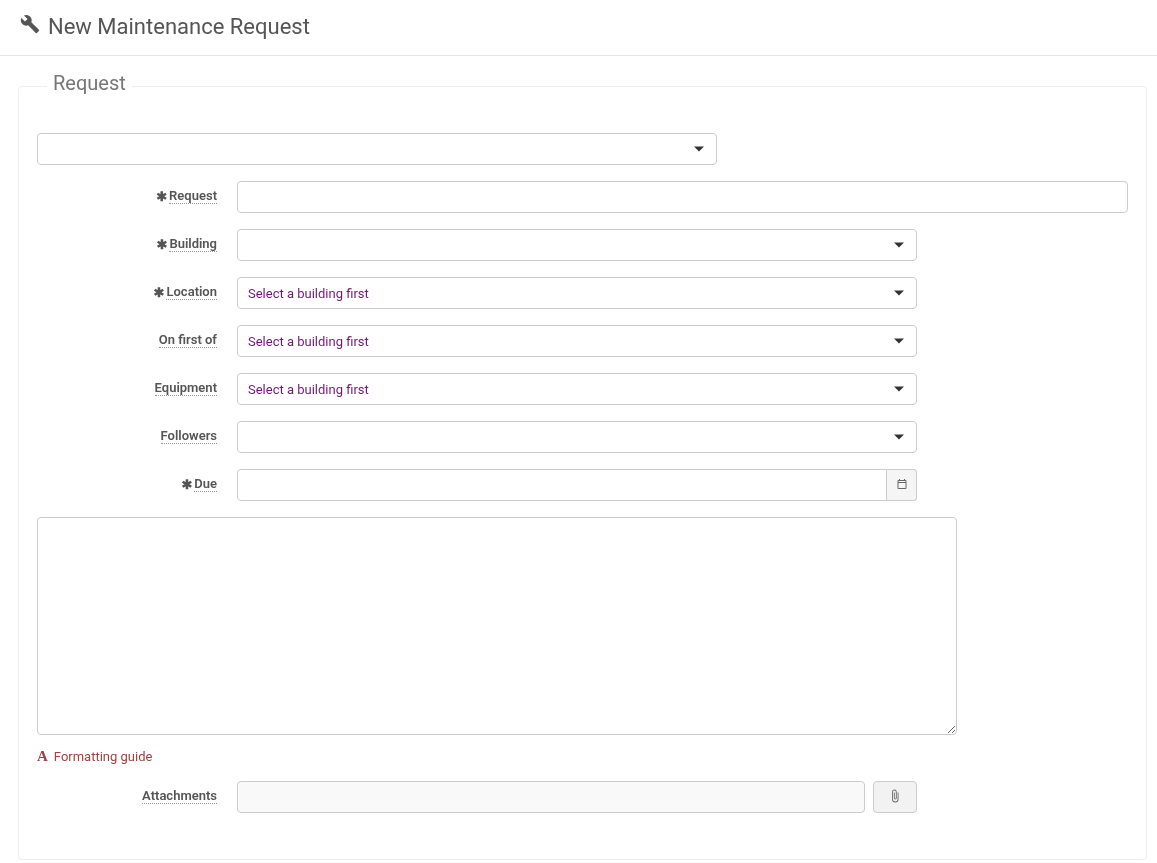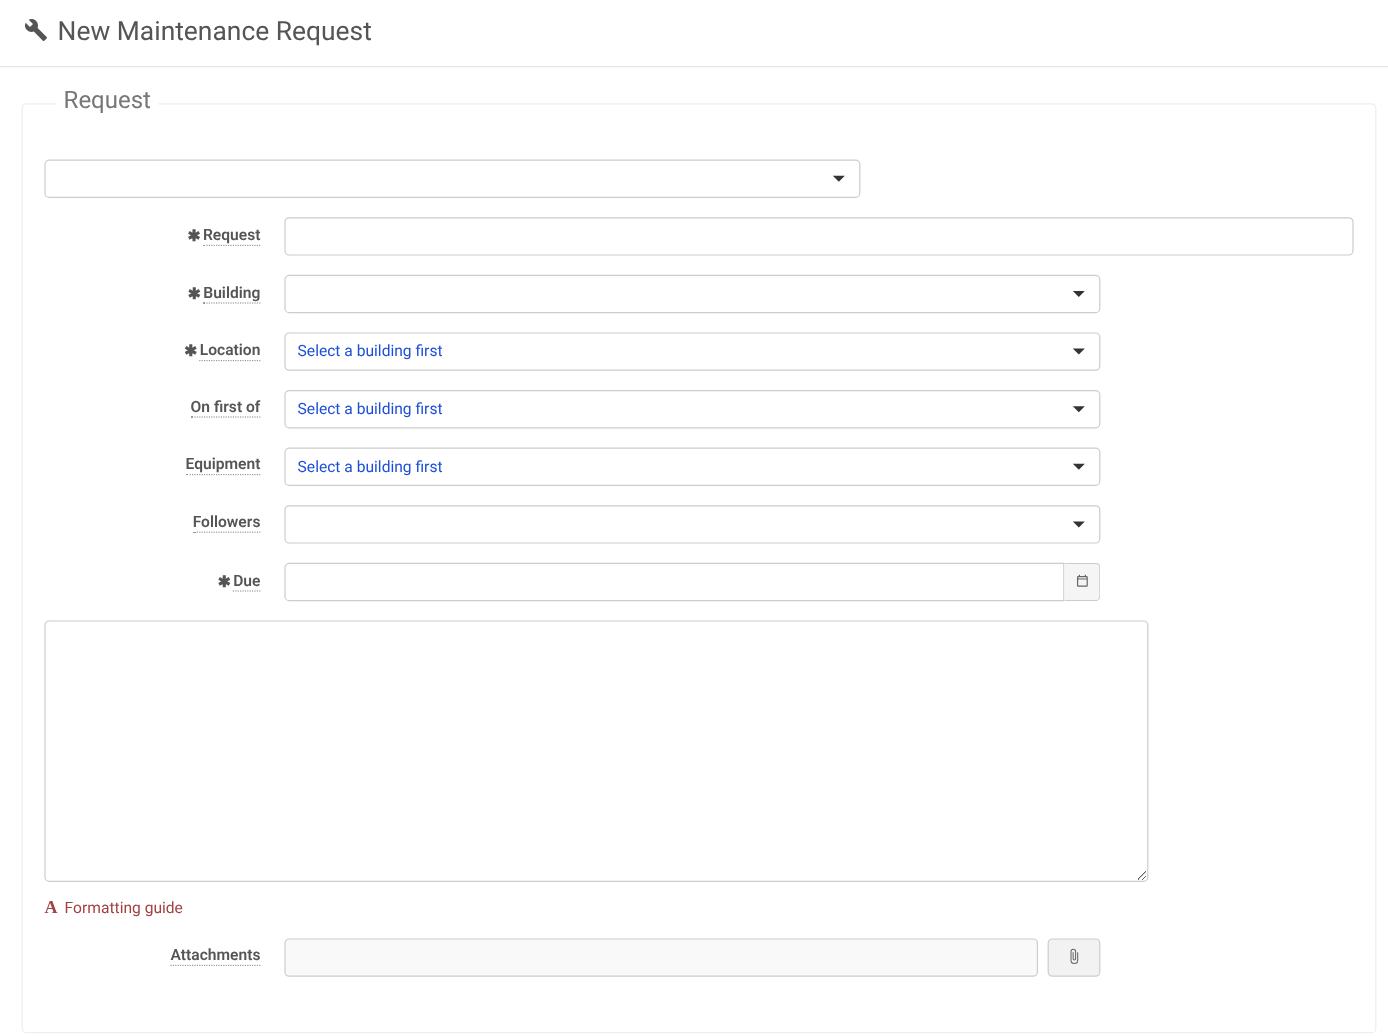--- a/index.html
+++ b/index.html
@@ -7,21 +7,21 @@
       font-family: -apple-system, BlinkMacSystemFont, "Segoe UI", Roboto, Helvetica, Arial, sans-serif;
       font-size: 14px;
       color: #555;
       background: #fff;
       width: 1157px;
     }
     .page-header {
       padding: 14px 24px 16px 20px;
       border-bottom: 1px solid #e6e6e6;
       display: flex;
-      align-items: flex-end;
+      align-items: flex-start;
       gap: 8px;
     }
     .page-header h1 {
       font-size: 22px;
       font-weight: 400;
       color: #555;
     }
     .wrench-icon {
       width: 20px;
       height: 20px;
@@ -85,21 +85,21 @@
       border: 1px solid #ccc;
       border-radius: 4px;
       background: #fff;
       position: relative;
       display: flex;
       align-items: center;
       padding: 0 30px 0 10px;
       font-size: 13px;
       cursor: pointer;
     }
-    .select .placeholder { color: #1d4ed8; }
+    .select .placeholder { color: #701a75; }
     .select .caret {
       position: absolute;
       right: 12px;
       top: 50%;
       transform: translateY(-50%);
       width: 0; height: 0;
       border-left: 5px solid transparent;
       border-right: 5px solid transparent;
       border-top: 5px solid #333;
     }

